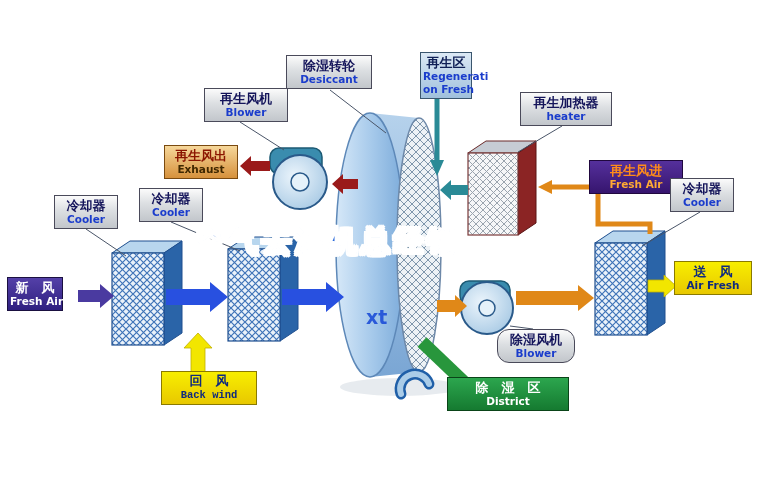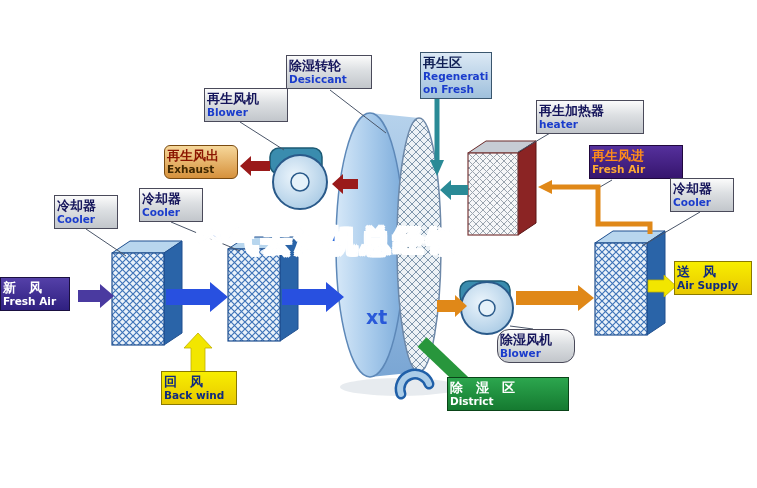--- a/index.html
+++ b/index.html
@@ -1,28 +1,28 @@
 <!DOCTYPE html>
 <html><head>
 <meta charset="utf-8">
 <style>
   html,body{margin:0;padding:0;background:#ffffff;}
   .stage{position:relative;width:757px;height:488px;background:#ffffff;overflow:hidden;
          font-family:"DejaVu Sans","Liberation Sans",sans-serif;}
   .layer{position:absolute;left:0;top:0;z-index:1;}
   
-  .lbl{position:absolute;z-index:10;text-align:left;border:1px solid #4a4a5a;
+  .lbl{position:absolute;z-index:10;text-align:center;border:1px solid #4a4a5a;
        padding:2px 2px;box-sizing:border-box;}
   .lbl .zh{font-size:13px;font-weight:bold;line-height:15px;white-space:nowrap;}
   .lbl .en{font-size:10.5px;font-weight:bold;line-height:13px;white-space:nowrap;}
   .g{background:linear-gradient(180deg,#fbfbfb 0%,#dcdfe2 45%,#c2c6cb 100%);}
   .g .zh{color:#14145a}.g .en{color:#1a3ccc}
   .bl{background:linear-gradient(180deg,#dce9f5,#9fc0dc);border-color:#3a566e;}
   .bl .zh{color:#0f1f55}.bl .en{color:#1a3ccc}
-  .tan{background:linear-gradient(180deg,#f6d79a,#d6913c);border-color:#7a4a10;border-radius:6px;}
+  .tan{background:linear-gradient(180deg,#f6d79a,#d6913c);border-color:#7a4a10;}
   .tan .zh{color:#8b1500}.tan .en{color:#402800}
   .pu{background:linear-gradient(180deg,#5440a8,#2f2080);border-color:#1a1040;}
   .pu .zh,.pu .en{color:#ffffff}
   .pu2{background:linear-gradient(180deg,#55309c,#36156e);border-color:#20083e;}
   .pu2 .zh{color:#ff8c1a}.pu2 .en{color:#ffaa33}
   .ye{background:linear-gradient(180deg,#f8ee00,#e8c800);border-color:#8a7a00;}
   .ye .zh,.ye .en{color:#0f2a7e}
   .gr{background:linear-gradient(180deg,#2ca64e,#157a30);border-color:#0a4418;}
   .gr .zh,.gr .en{color:#ffffff}
   .title{position:absolute;left:196px;top:222px;z-index:30;
@@ -151,72 +151,72 @@
     </g>
   </svg>
 
   <span class="watermark">xt</span>
 
   <div class="lbl g" style="left:286px;top:55px;width:86px;">
     <div class="zh">除湿转轮</div>
     <div class="en">Desiccant</div>
   </div>
 
-  <div class="lbl bl" style="left:420px;top:52px;width:72px;">
+  <div class="lbl bl" style="left:420px;top:52px;width:52px;">
     <div class="zh">再生区</div>
     <div class="en">Regenerati</div>
     <div class="en">on Fresh</div>
   </div>
 
   <div class="lbl g" style="left:204px;top:88px;width:84px;">
     <div class="zh">再生风机</div>
     <div class="en">Blower</div>
   </div>
 
-  <div class="lbl g" style="left:536px;top:92px;width:108px;margin-top:8px;">
+  <div class="lbl g" style="left:520px;top:92px;width:92px;">
     <div class="zh">再生加热器</div>
     <div class="en">heater</div>
   </div>
 
   <div class="lbl tan" style="left:164px;top:145px;width:74px;">
     <div class="zh">再生风出</div>
     <div class="en">Exhaust</div>
   </div>
 
-  <div class="lbl pu2" style="left:589px;top:145px;width:94px;">
+  <div class="lbl pu2" style="left:589px;top:160px;width:94px;">
     <div class="zh">再生风进</div>
     <div class="en">Fresh Air</div>
   </div>
 
   <div class="lbl g" style="left:54px;top:195px;width:64px;">
     <div class="zh">冷却器</div>
     <div class="en">Cooler</div>
   </div>
 
   <div class="lbl g" style="left:139px;top:188px;width:64px;">
     <div class="zh">冷却器</div>
     <div class="en">Cooler</div>
   </div>
 
   <div class="lbl g" style="left:670px;top:178px;width:64px;">
     <div class="zh">冷却器</div>
     <div class="en">Cooler</div>
   </div>
 
-  <div class="lbl pu" style="left:0;top:277px;width:70px;">
+  <div class="lbl pu" style="left:7px;top:277px;width:56px;">
     <div class="zh">新　风</div>
     <div class="en">Fresh Air</div>
   </div>
 
   <div class="lbl ye" style="left:674px;top:261px;width:78px;">
     <div class="zh">送　风</div>
-    <div class="en">Air Supply</div>
-  </div>
-
-  <div class="lbl ye" style="left:161px;top:371px;width:76px;">
+    <div class="en">Air Fresh</div>
+  </div>
+
+  <div class="lbl ye" style="left:161px;top:371px;width:96px;font-family:Liberation Mono, monospace;">
     <div class="zh">回　风</div>
     <div class="en">Back wind</div>
   </div>
 
   <div class="lbl g" style="left:497px;top:329px;width:78px;border-radius:12px;">
     <div class="zh">除湿风机</div>
     <div class="en">Blower</div>
   </div>
 
   <div class="lbl gr" style="left:447px;top:377px;width:122px;">

